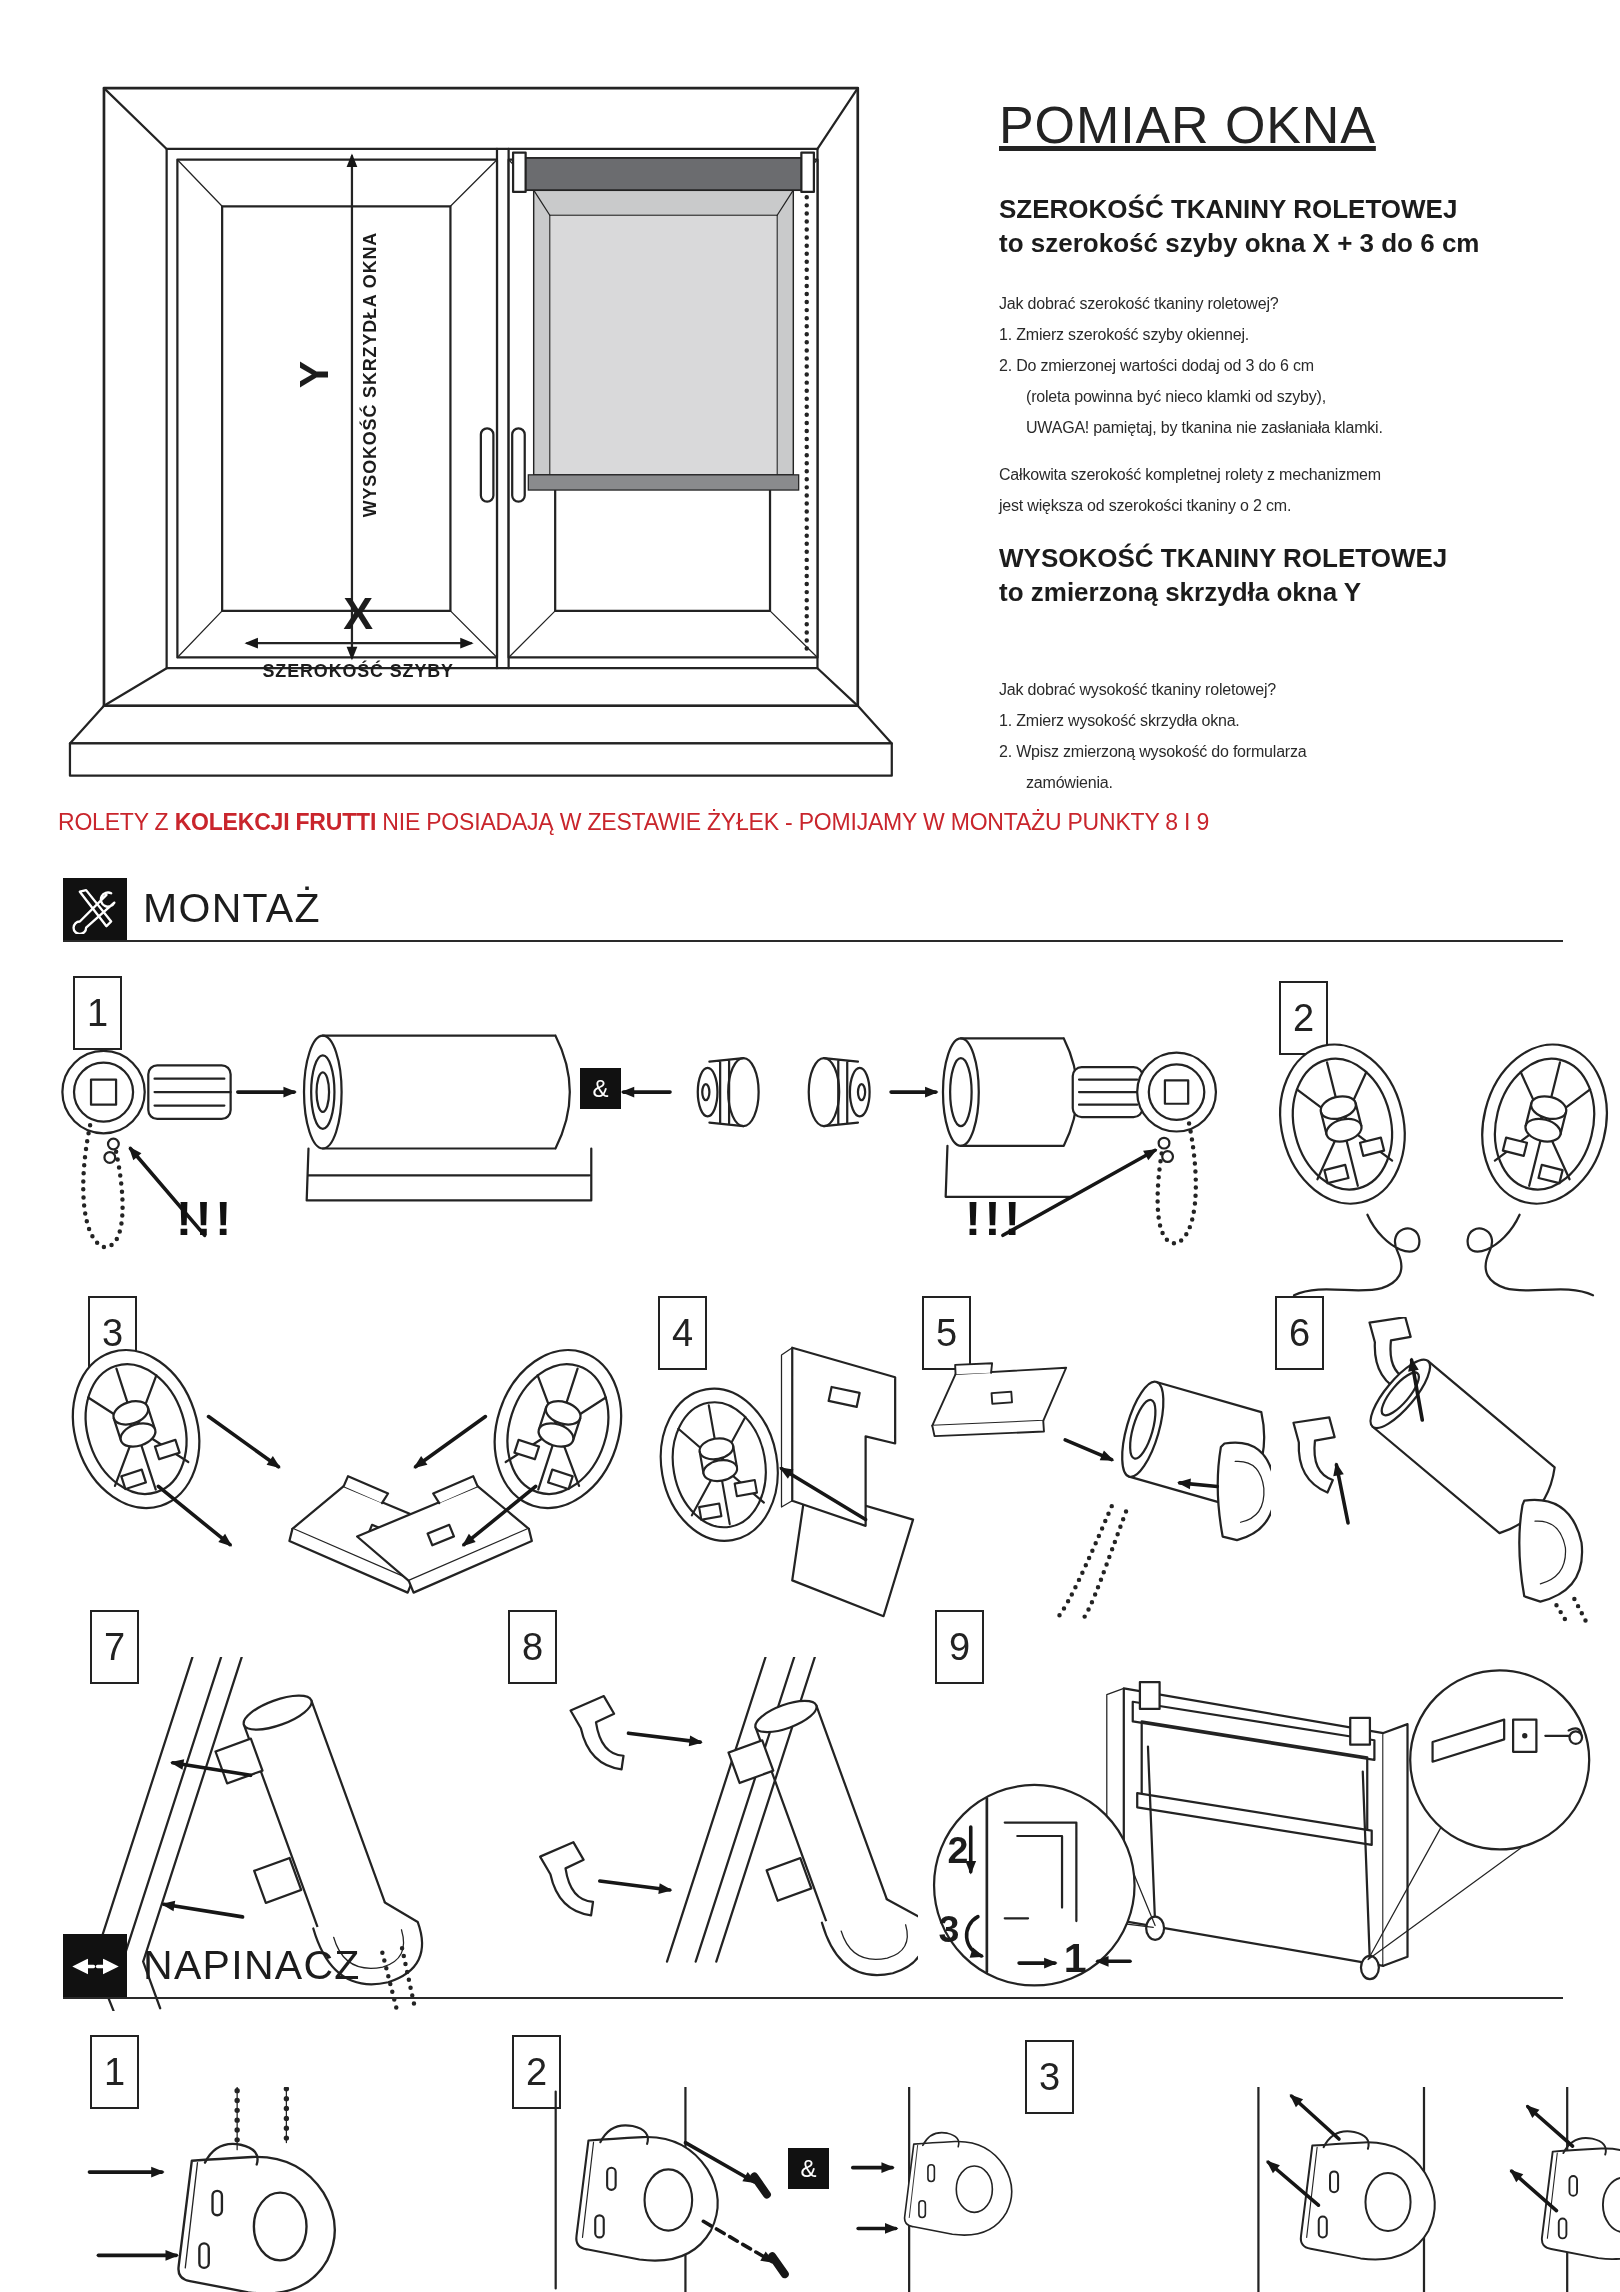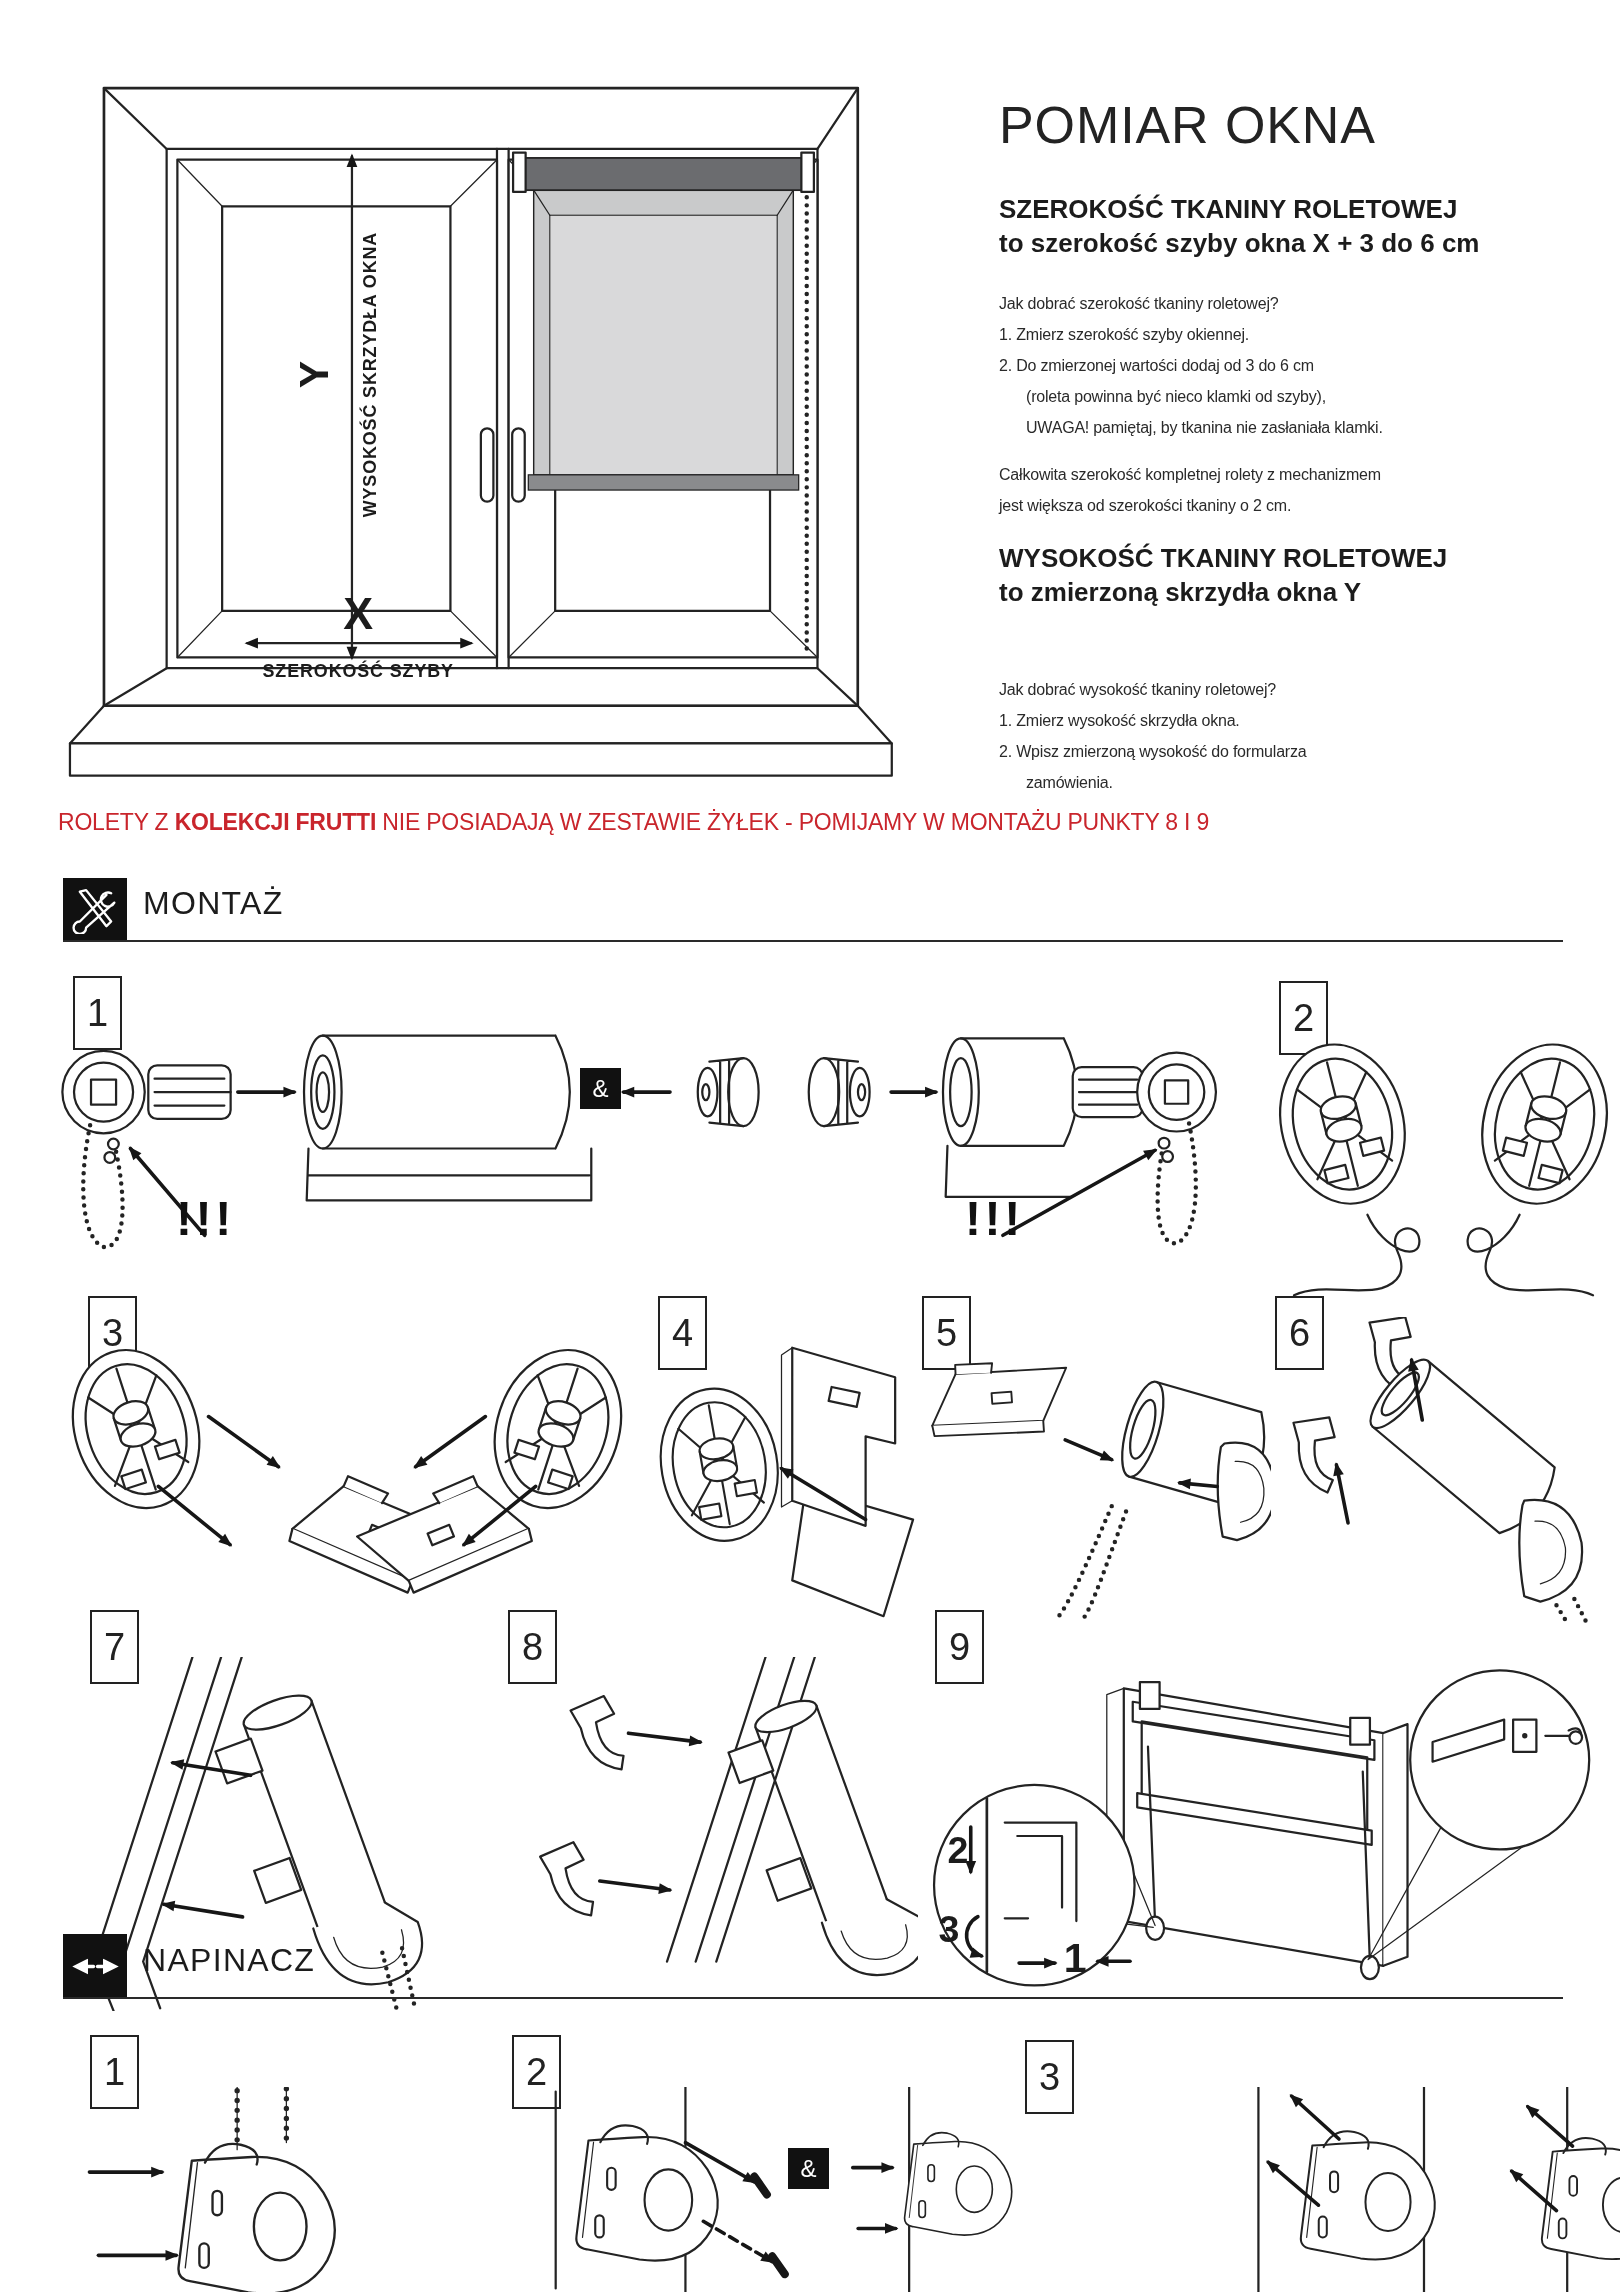--- a/index.html
+++ b/index.html
@@ -1,29 +1,29 @@
 <!DOCTYPE html>
 <html style="font-size:14.3px"><head>
 <meta charset="utf-8">
 <style>
   html,body{margin:0;padding:0;background:#ffffff;}
   body{width:1620px;height:2293px;position:relative;overflow:hidden;
        font-family:"Liberation Sans",sans-serif;color:#1d1d1d;}
   .abs{position:absolute;}
   
-  .doc-title{font-size:52px;font-weight:400;letter-spacing:0.9px;color:#232323;}
+  .doc-title{font-size:52px;font-weight:400;letter-spacing:0.9px;color:#232323;text-decoration:underline;}
   .h-bold{font-size:26px;font-weight:bold;line-height:34px;color:#1c1c1c;text-align:center;}
   .body-ln{font-size:16px;line-height:31px;letter-spacing:-0.2px;color:#2a2a2a;}
   .indent{padding-left:27px;}
   
   .warn{font-size:23px;letter-spacing:-0.2px;color:#c9252c;white-space:nowrap;}
   .warn b{font-weight:bold;}
   
   .sec-icon{width:64px;height:64px;background:#111;display:flex;align-items:center;justify-content:center;}
-  .sec-title{font-size:32px;font-weight:400;letter-spacing:1.3px;color:#1c1c1c;}
+  .sec-title{font-size:41px;font-weight:400;letter-spacing:1.3px;color:#1c1c1c;}
   .sec-line{height:1.8px;background:#2a2a2a;}
   
   .step-num{width:45px;height:70px;border:2.7px solid #222;background:#fff;
             font-size:38px;display:flex;align-items:center;justify-content:center;color:#222;}
   
   .amp-box{width:41px;height:41px;background:#111;color:#fff;font-size:24px;
            display:flex;align-items:center;justify-content:center;}
   .bang{font-size:48px;font-weight:bold;letter-spacing:3.6px;color:#111;}
   
   .ln{stroke:#232323;fill:none;stroke-width:2.5;stroke-linecap:round;stroke-linejoin:round;}

